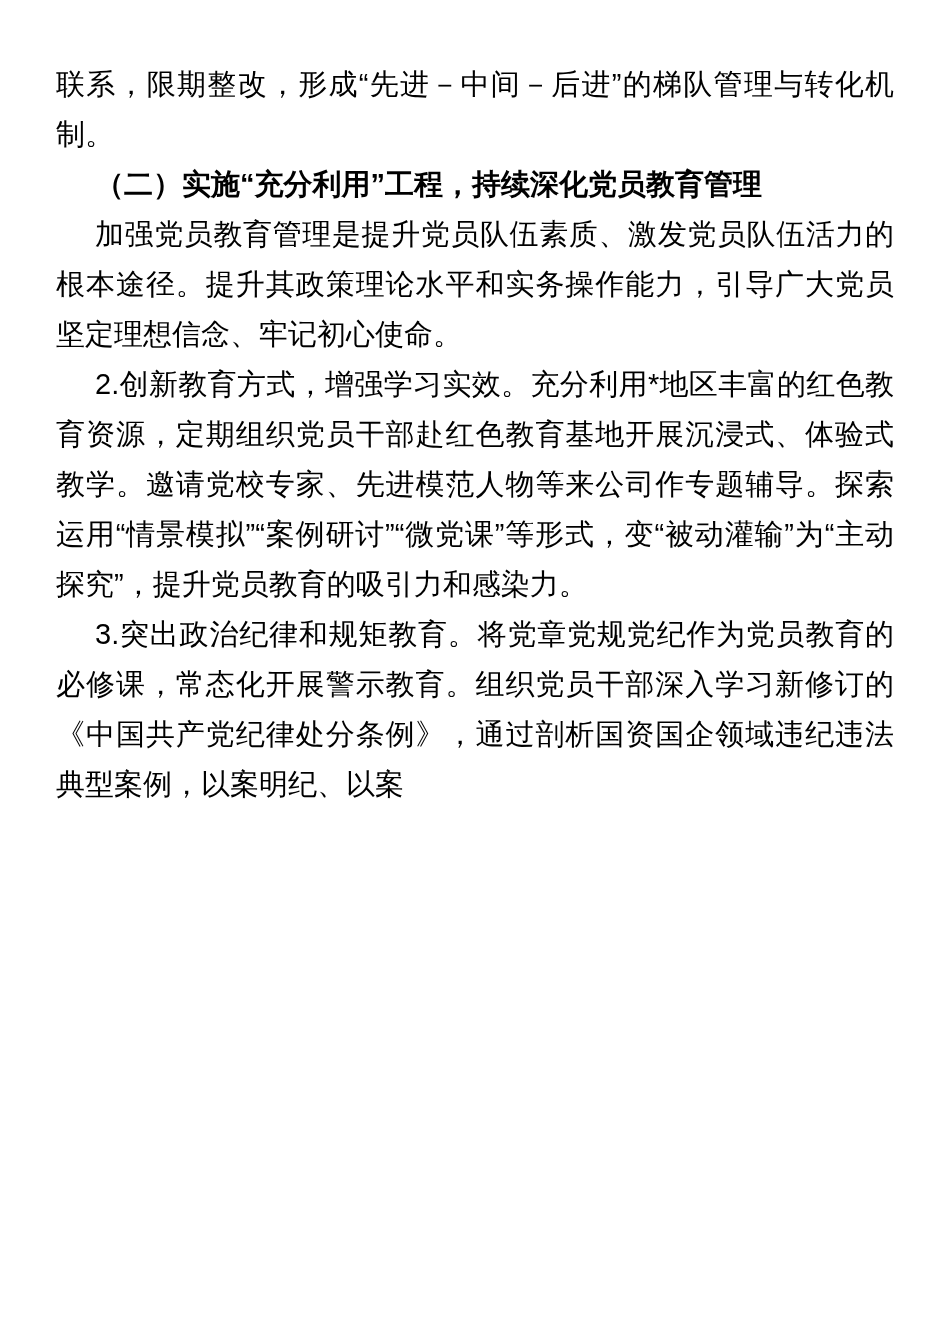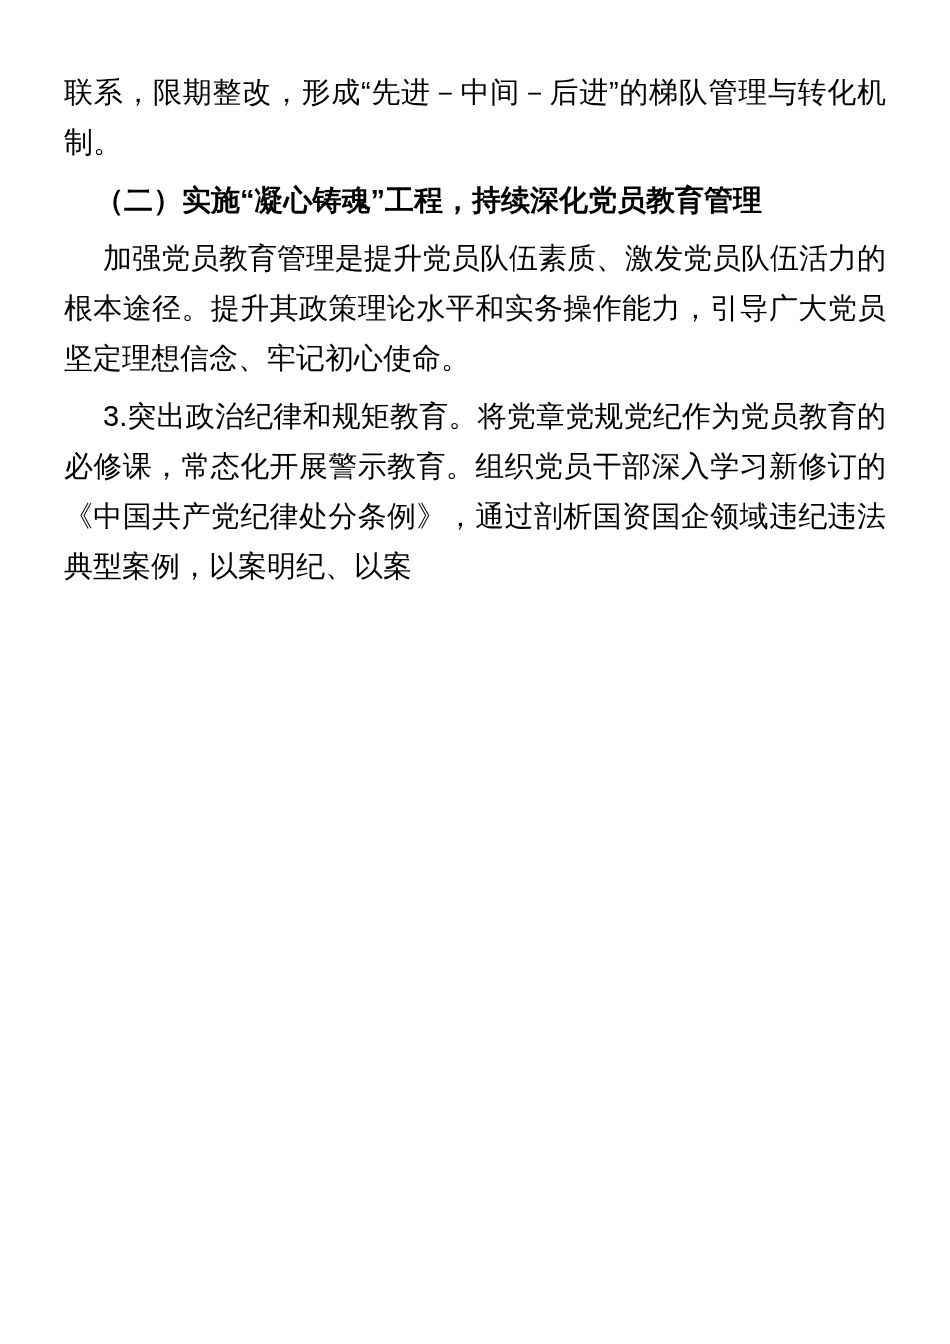--- a/index.html
+++ b/index.html
@@ -15,21 +15,21 @@
     background: #ffffff;
     color: #000000;
     padding: 59px 56px 0 56px;
     font-family: "Liberation Sans", "DejaVu Sans", sans-serif;
     font-size: 29px;
     line-height: 50px;
     text-align: justify;
     overflow: hidden;
   }
   .para {
-    margin: 8px;
+    margin: 0;
     padding: 0;
     text-indent: 39px;
     word-break: break-all;
   }
   .para.no-indent {
     text-indent: 0;
   }
   .heading {
     margin: 0;
     padding: 0;
@@ -40,20 +40,21 @@
     white-space: nowrap;
   }
 </style>
 </head>
 <body>
 
 <div class="page">
   <p class="para no-indent">联系，限期整改，形成“先进－中间－后进”的梯队管理与转化机制。</p>
 
 
-  <h2 class="heading">（二）实施“凝心铸魂”工程，持续深化党员教育管理</h2>
+  <h2 class="heading">（二）实施“充分利用”工程，持续深化党员教育管理</h2>
 
   <p class="para">加强党员教育管理是提升党员队伍素质、激发党员队伍活力的根本途径。提升其政策理论水平和实务操作能力，引导广大党员坚定理想信念、牢记初心使命。</p>
 
 
+  <p class="para">2.创新教育方式，增强学习实效。充分利用*地区丰富的红色教育资源，定期组织党员干部赴红色教育基地开展沉浸式、体验式教学。邀请党校专家、先进模范人物等来公司作专题辅导。探索运用“情景模拟”“案例研讨”“微党课”等形式，变“被动灌输”为“主动探究”，提升党员教育的吸引力和感染力。</p>
 
   <p class="para">3.突出政治纪律和规矩教育。将党章党规党纪作为党员教育的必修课，常态化开展警示教育。组织党员干部深入学习新修订的《中国共产党纪律处分条例》，通过剖析国资国企领域违纪违法典型案例，以案明纪、以案</p>
 </div>
 
 </body></html>

